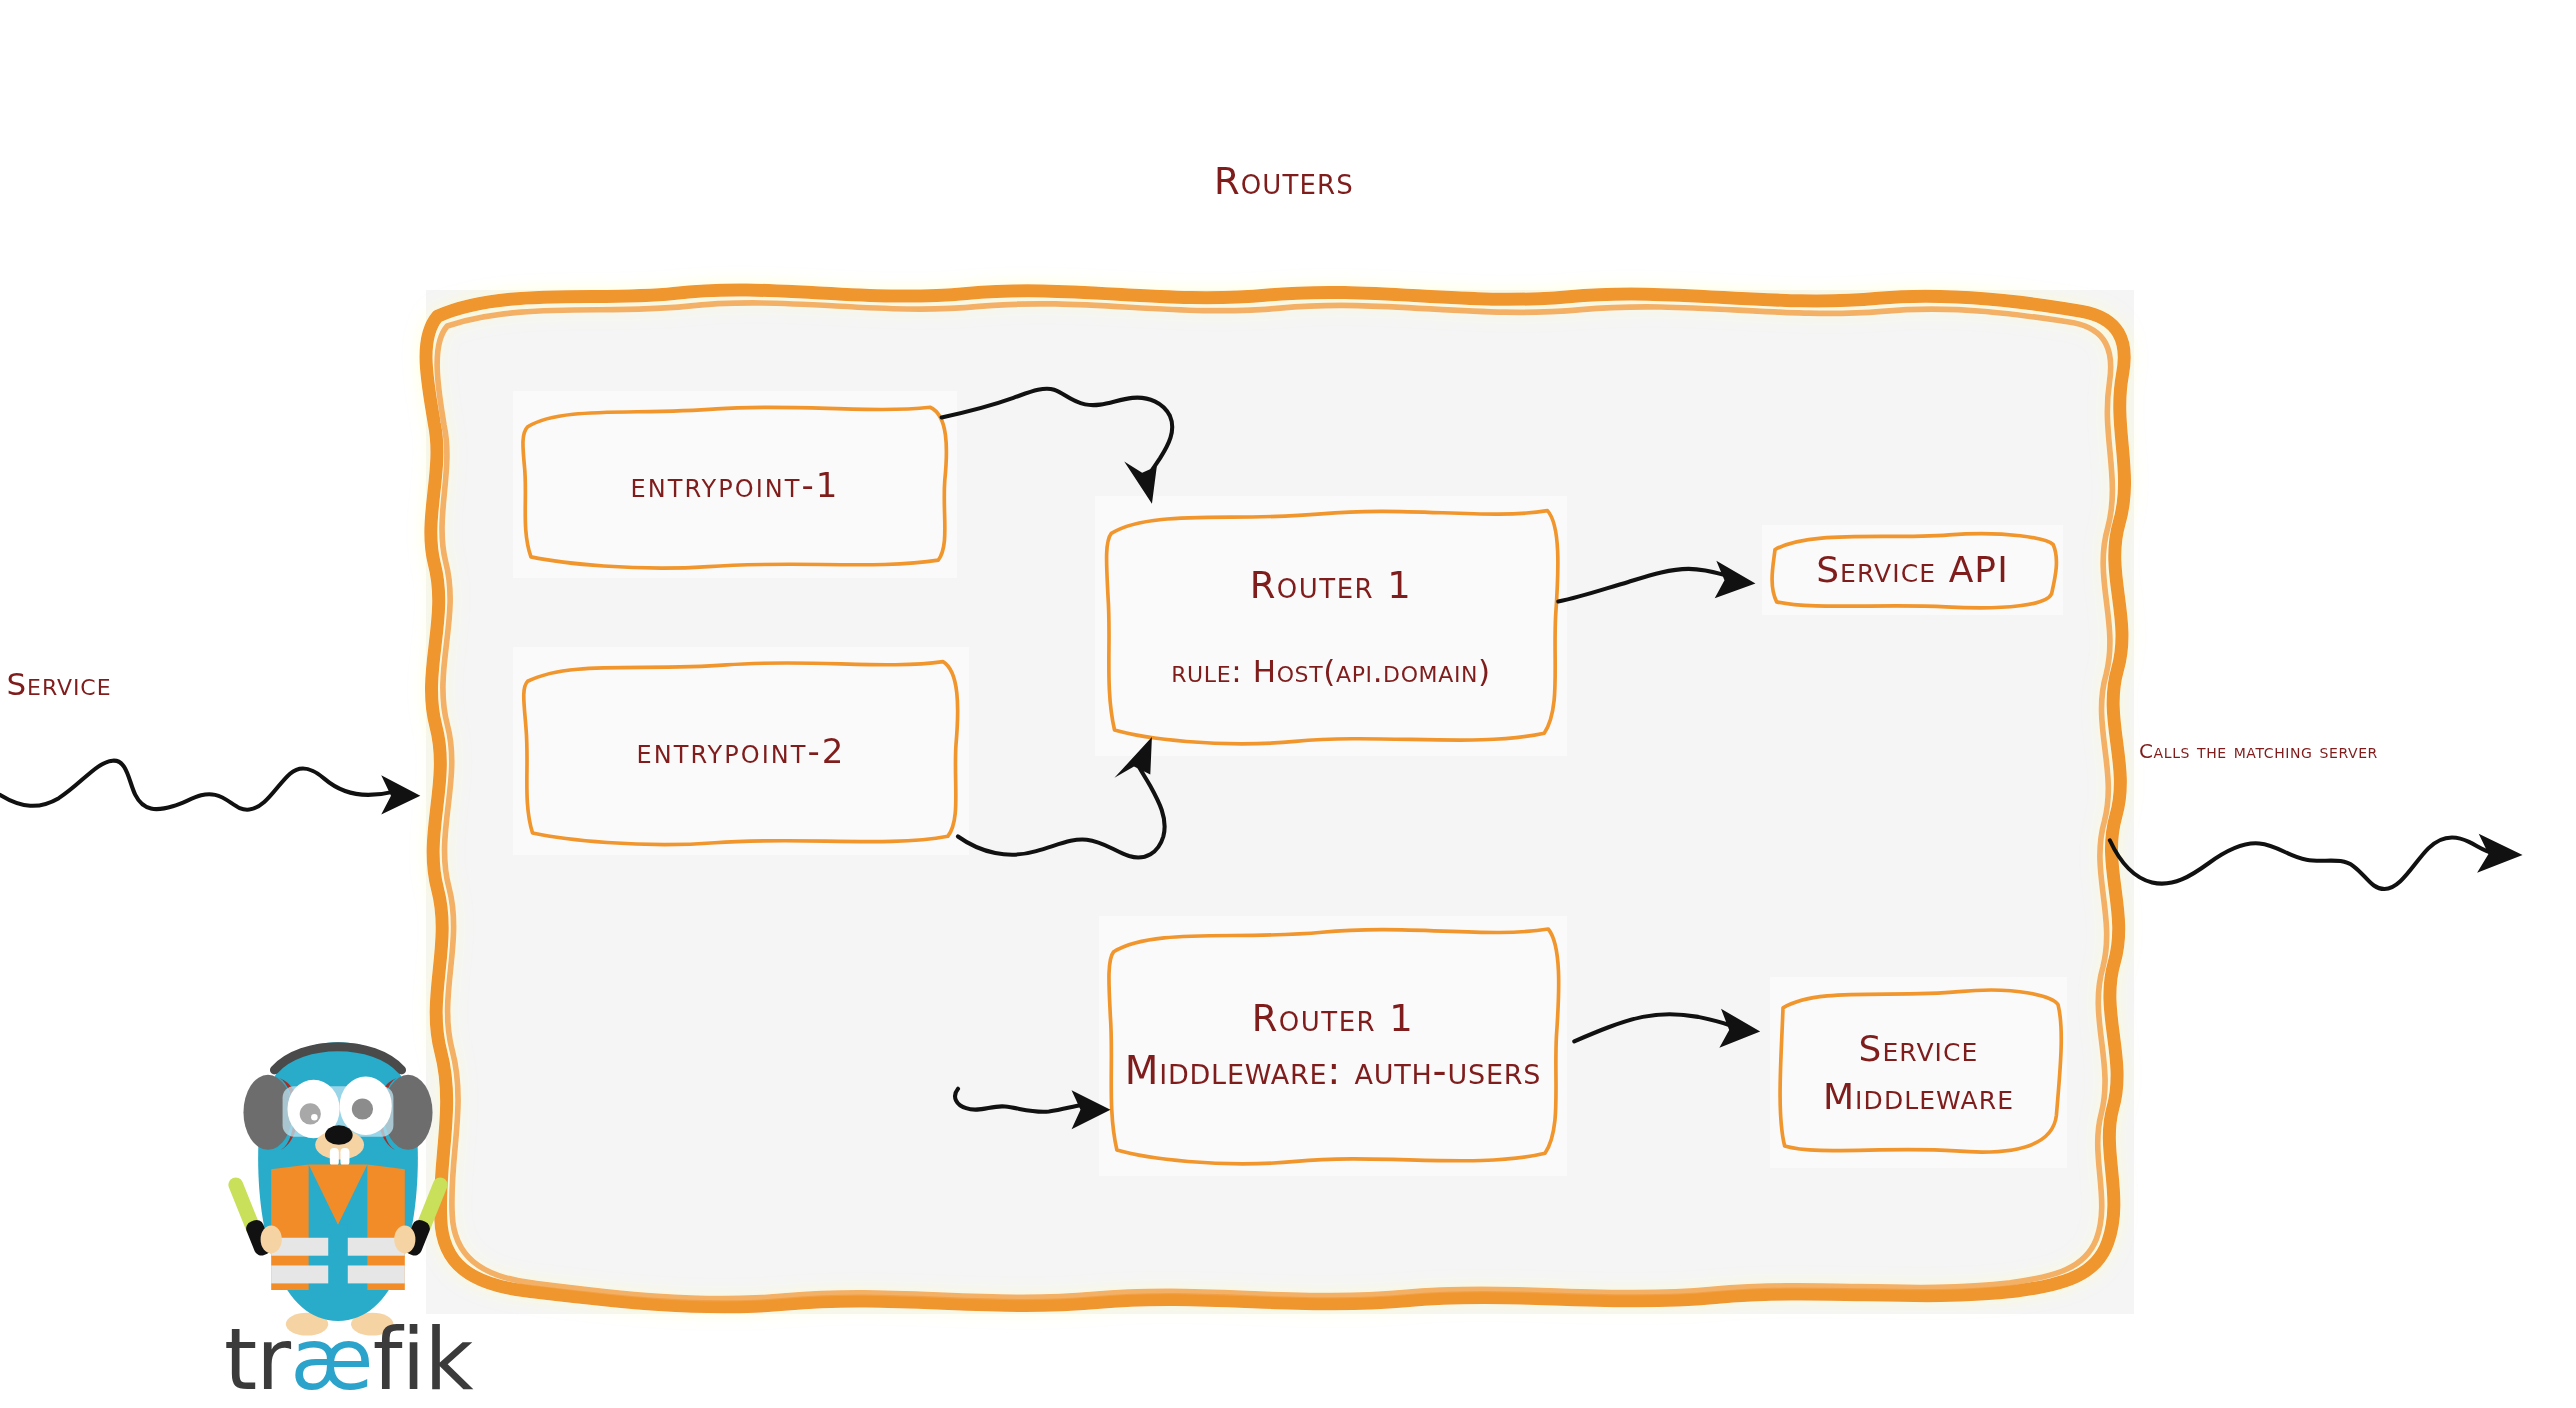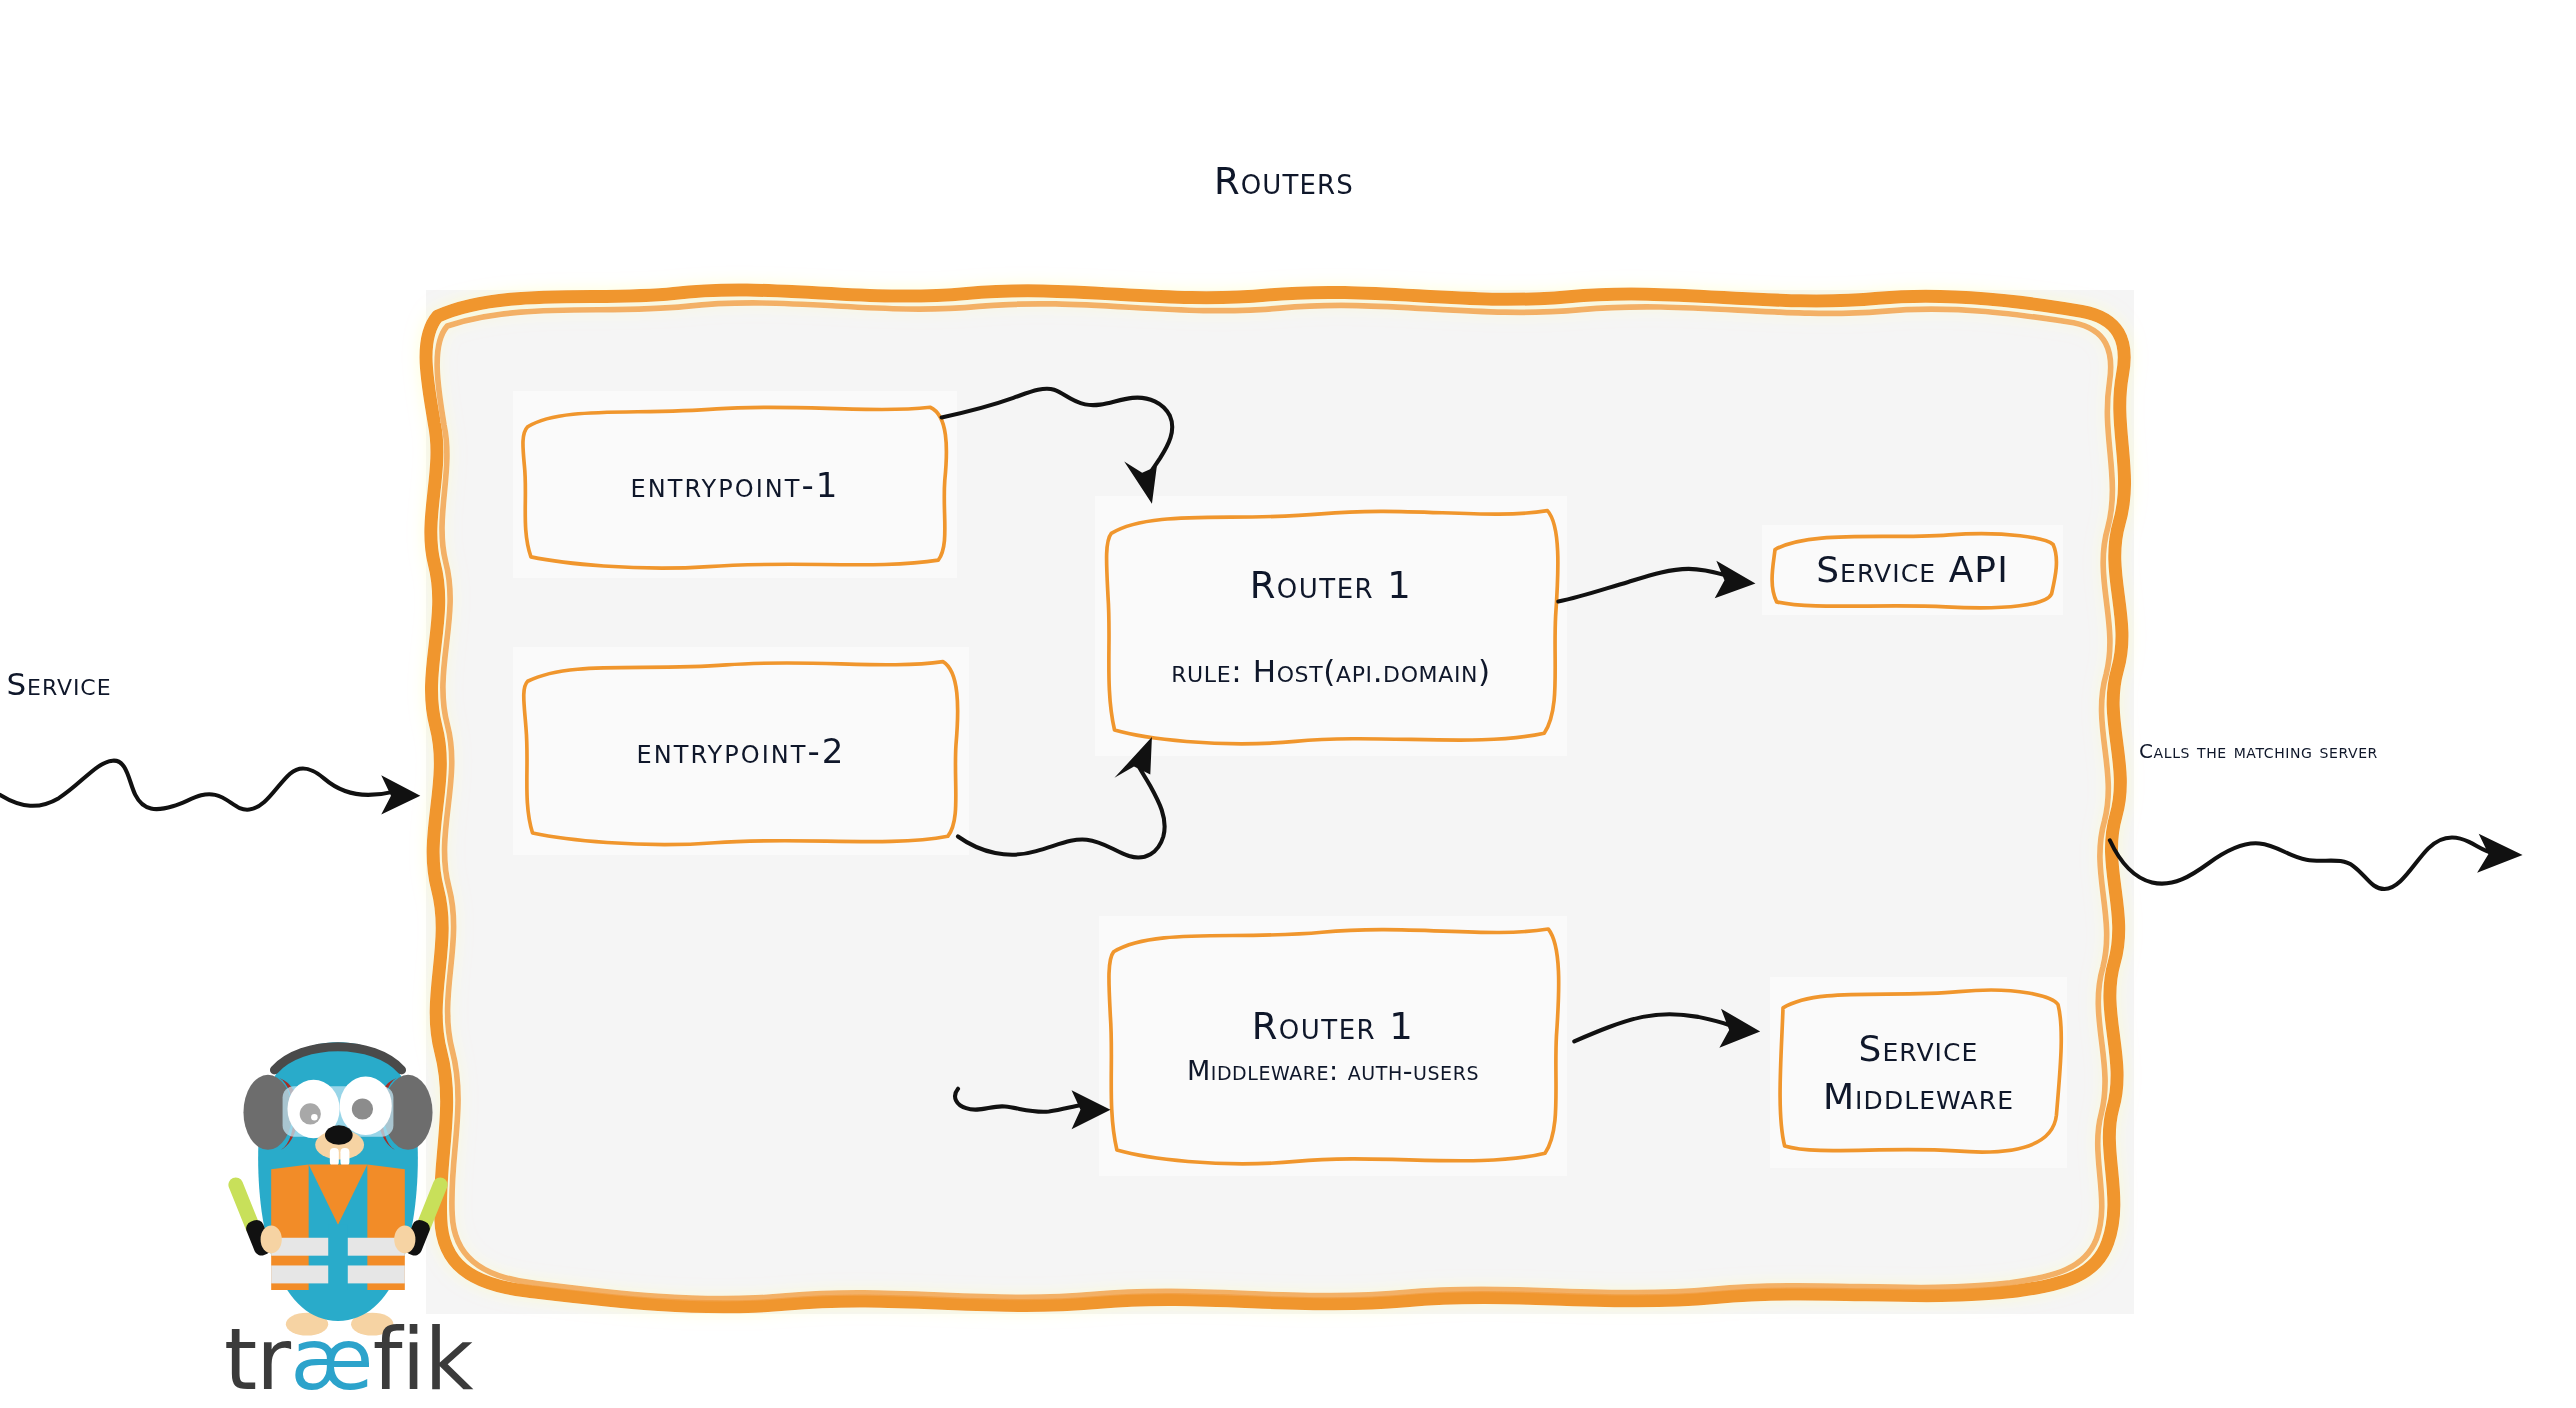--- a/index.html
+++ b/index.html
@@ -7,21 +7,21 @@
     width:2576px;height:1408px;position:relative;overflow:hidden;
     font-family:"DejaVu Sans",sans-serif;
   }
   .stage{position:absolute;inset:0;}
 
   
   .hand{
     font-family:"DejaVu Sans",sans-serif;
     font-variant:small-caps;
     font-weight:400;
-    color:#0f172a;
+    color:#7f1d1d;
     letter-spacing:.03em;
     white-space:nowrap;
   }
 
   
   #routers-title{
     position:absolute;left:0;top:160px;width:2576px;text-align:center;
     font-size:37px;
   }
   
@@ -53,21 +53,21 @@
 
   
   #router1{left:1095px;top:496px;width:472px;height:260px;}
   #router2{left:1099px;top:916px;width:468px;height:260px;}
   .r-title{font-size:37px;letter-spacing:.04em;}
   .r-line{font-size:31px;letter-spacing:.02em;}
   #router1 .r-title{margin-bottom:46px;}
   #router2 .r-title{margin-bottom:6.5px;}
   #router2 .r-line{line-height:1.24;}
   #router2 .r-rule{font-size:28.5px;}
-  #router2 .r-mw{font-size:27px;}
+  #router2 .r-mw{font-size:39px;}
 
   
   #svc-api{left:1762px;top:525px;width:301px;height:90px;}
   #svc-dash{left:1770px;top:977px;width:297px;height:191px;}
   .svc-label{font-size:36px;letter-spacing:.03em;line-height:1.32;}
 
   
   #requests-label{position:absolute;left:6.5px;top:666px;font-size:31px;}
   #calls-label{position:absolute;left:2139px;top:739px;font-size:20px;}
 

